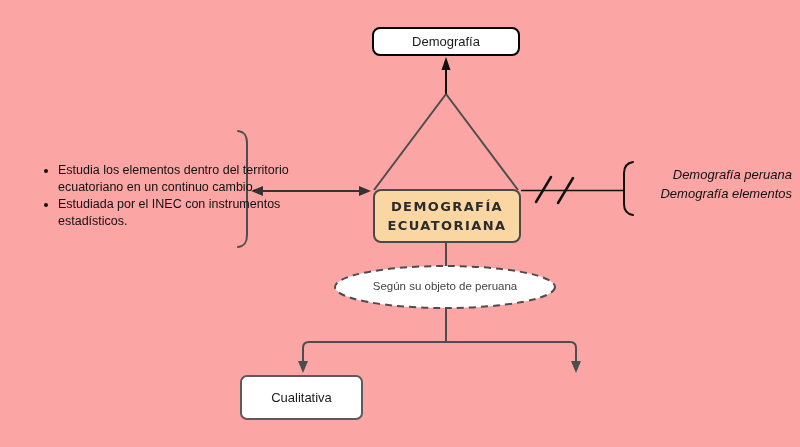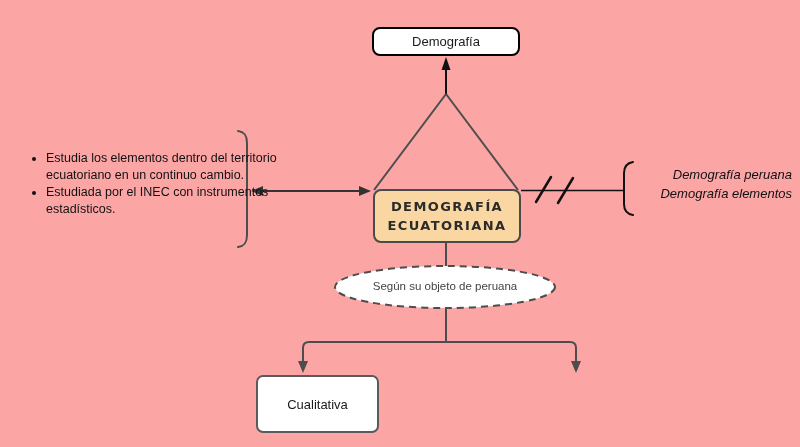--- a/index.html
+++ b/index.html
@@ -43,26 +43,26 @@
     font-weight: bold;
     font-size: 13px;
     letter-spacing: 1.4px;
     color: #2b2b2b;
   }
   .leaf-box {
     border: 2px solid #5b5b5b;
     border-radius: 7px;
     font-size: 13px;
   }
-  .leaf-left  { left: 240px; top: 375px; width: 123px; height: 58px; margin-left: 16px; }
+  .leaf-left  { left: 240px; top: 375px; width: 123px; height: 45px; }
   .leaf-right { left: 513px; top: 375px; width: 125px; height: 45px; }
   .notes-left {
     position: absolute;
     left: 26px; top: 146px; width: 232px;
-    margin: 4px; padding: 0 0 0 16px;
+    margin: 16px; padding: 0 0 0 16px;
     font-size: 12.5px; line-height: 17px;
     color: #111111;
   }
   .notes-left li { margin: 0; padding: 0; }
   .notes-right {
     position: absolute;
     left: 634px; top: 165px; width: 158px;
     font-size: 13px; line-height: 19px;
     text-align: right;
     color: #111111;

